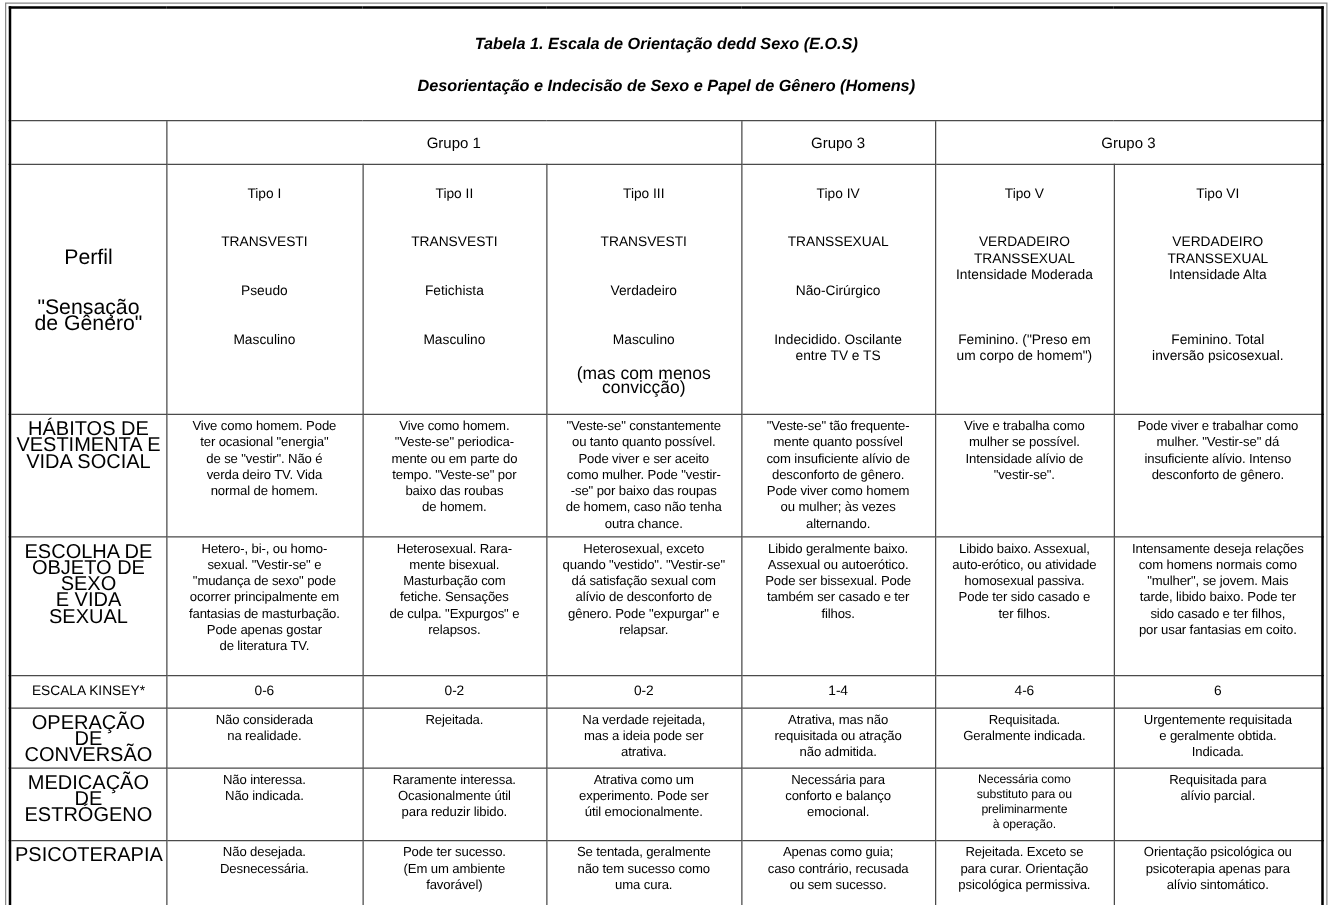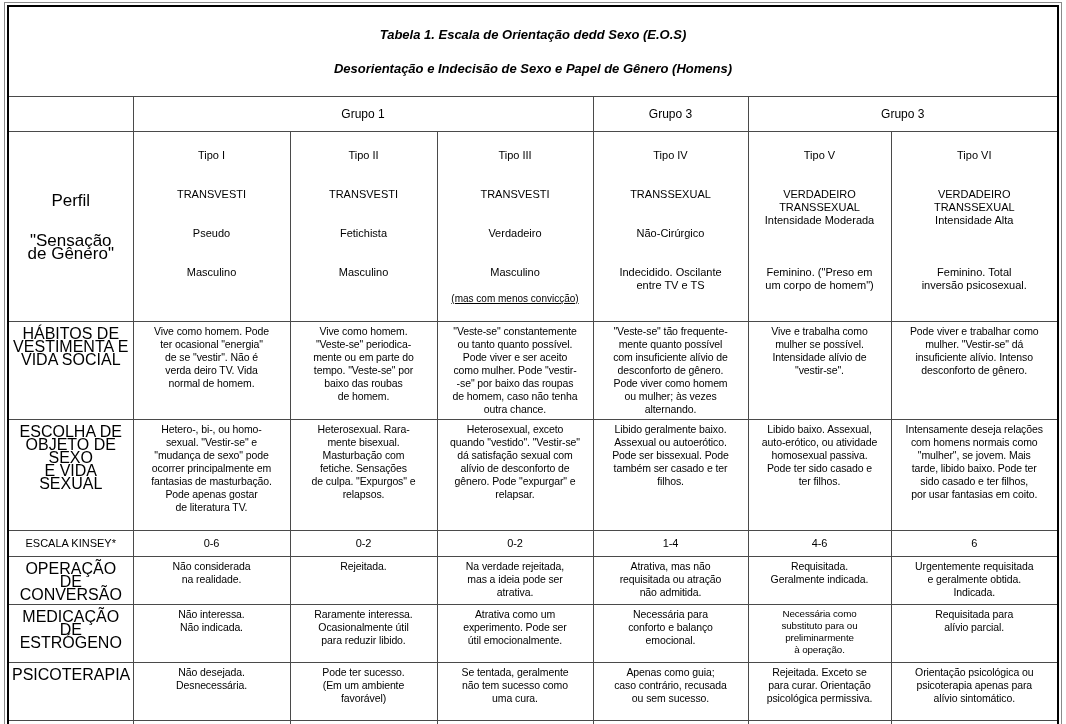--- a/index.html
+++ b/index.html
@@ -12,21 +12,21 @@
      text-align:center;font-size:10.5px;line-height:13px;
      white-space:pre-line;overflow:hidden;}
   .title-cell{vertical-align:middle;font-weight:bold;font-style:italic;
               font-size:13px;line-height:17px;padding:2px 4px;}
   .gcell{vertical-align:middle;font-weight:normal;font-size:12px;}
   .rowlabel{font-size:16px;line-height:13px;padding-top:5px;}
   .dcell{letter-spacing:-0.1px;}
   .pcell{font-size:11px;padding-top:4px;}
   .pcell .blk + .blk{margin-top:13px;}
   .pcell .blk:empty{display:none;}
-  .pnote{font-size:10px;line-height:11px;margin-top:1px;text-decoration:underline;}
+  .pnote{font-size:14px;line-height:11px;margin-top:1px;}
   .pnote:empty{display:none;}
   .plabel{vertical-align:middle;font-size:17px;}
   .plabel .lab2{margin-top:14px;}
   .kinsey td{vertical-align:middle;font-size:11px;}
 </style>
 </head>
 <body>
 
 <div class="page">
 <div class="outer">

